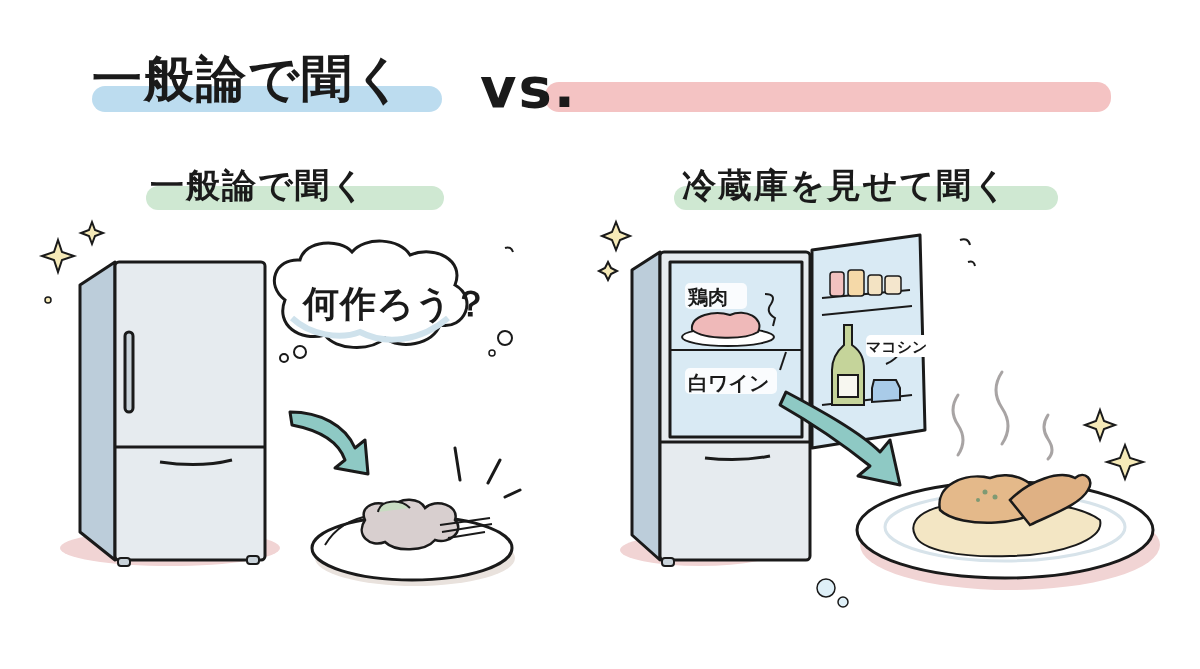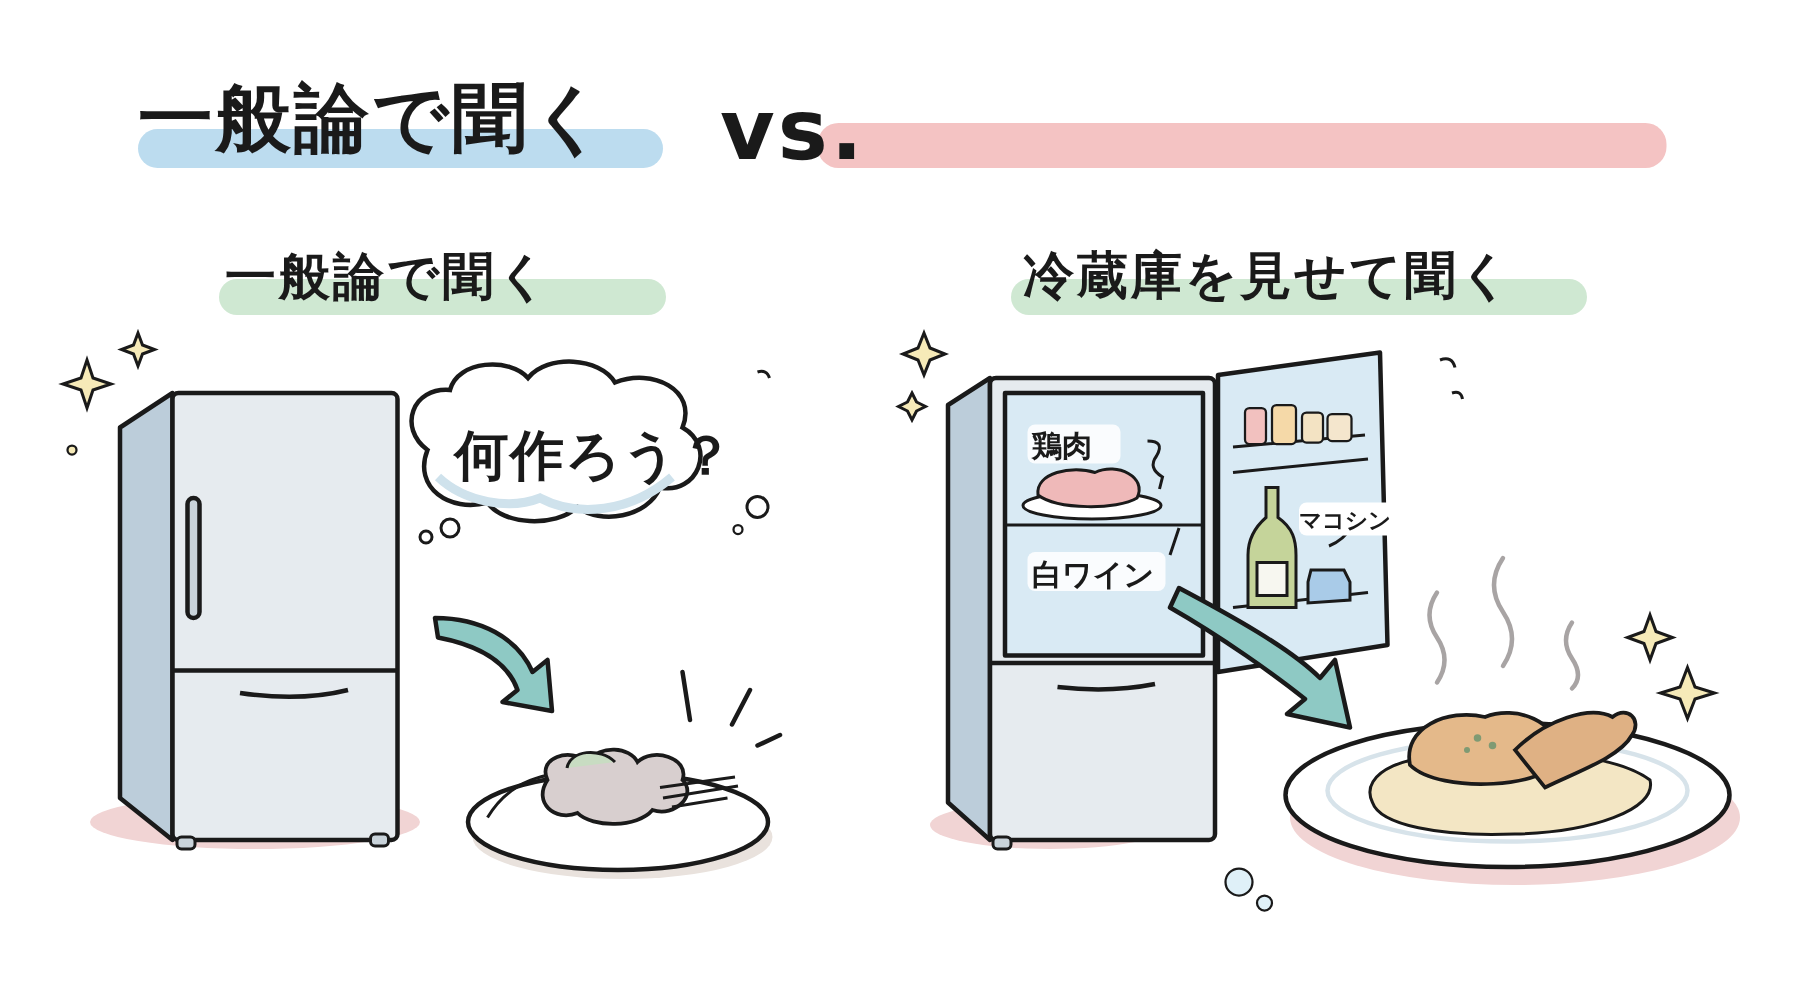--- a/index.html
+++ b/index.html
@@ -22,21 +22,21 @@
   <span class="title-text" style="left:92px;">一般論で聞く</span>
   <span class="title-text" style="left:462px; font-size:56px; top:38px;margin-left:18px;">vs.</span>
 </div>
 
 <div class="sub-wrap" style="left:140px; top:158px; width:310px;">
   <div class="sub-hl" style="left:6px; top:28px; width:298px; height:24px;"></div>
   <span class="sub-text" style="left:10px; top:10px;">一般論で聞く</span>
 </div>
 <div class="sub-wrap" style="left:672px; top:158px; width:390px;">
   <div class="sub-hl" style="left:2px; top:28px; width:384px; height:24px;"></div>
-  <span class="sub-text" style="left:10px; top:10px;font-family:Liberation Serif, serif;">冷蔵庫を見せて聞く</span>
+  <span class="sub-text" style="left:10px; top:10px;">冷蔵庫を見せて聞く</span>
 </div>
 
 <svg width="1200" height="669" viewBox="0 0 1200 669">
 
   <g fill="#f6eab8" stroke="#1a1a1a" stroke-width="2">
     <path d="M58 240 L62 252 L74 256 L62 260 L58 272 L54 260 L42 256 L54 252 Z"></path>
     <path d="M92 222 L95 230 L103 233 L95 236 L92 244 L89 236 L81 233 L89 230 Z"></path>
   </g>
   <circle cx="48" cy="300" r="3" fill="#f6eab8" stroke="#1a1a1a" stroke-width="1.5"></circle>
 

